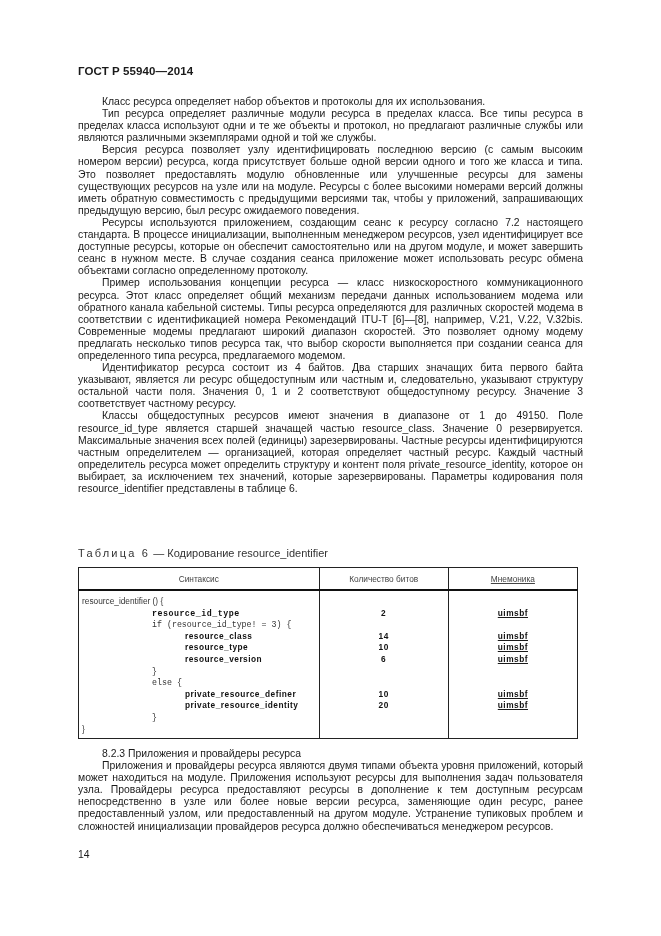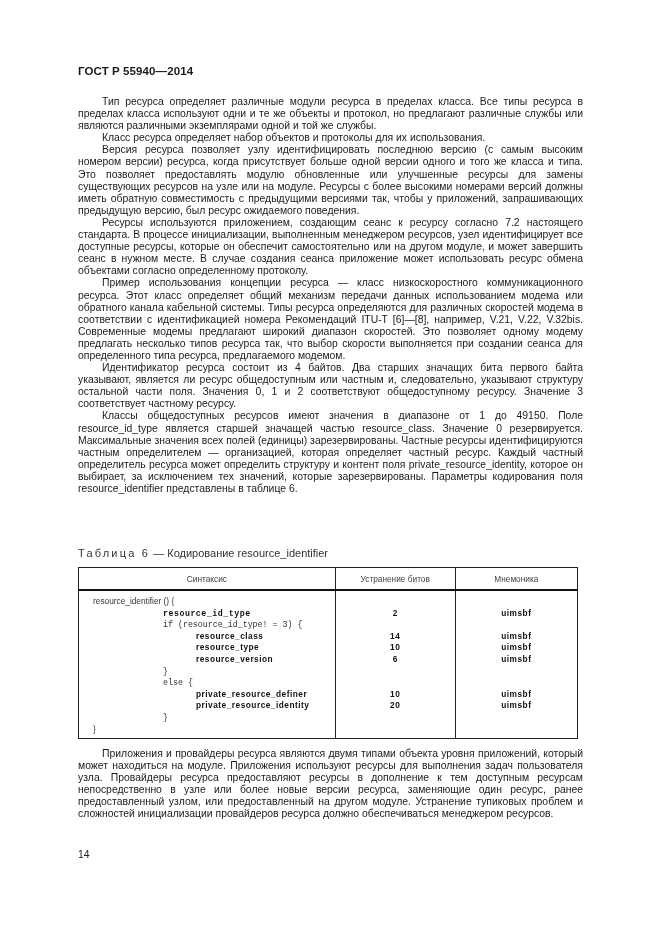--- a/index.html
+++ b/index.html
@@ -10,61 +10,61 @@
   .body-text { position: absolute; left: 78px; width: 505px; font-size: 10.4px; line-height: 12.1px; }
   .body-text p { margin: 0; text-align: justify; text-indent: 24px; }
   .body-text p.heading { text-align: left; }
   #block1 { top: 96px; }
   .caption { position: absolute; left: 78px; top: 547px; font-size: 11px; color: #333; }
   .caption .spaced { letter-spacing: 2.2px; }
   table.tbl { position: absolute; left: 78px; top: 567px; width: 500px; border-collapse: collapse;
               font-size: 8.3px; border-radius: 12px; }
   table.tbl th { font-weight: normal; color: #444; height: 21px; border: 1px solid #222;
                  border-bottom: 2px solid #111; text-align: center; padding: 0; }
-  table.tbl td { border-left: 1px solid #222; border-right: 1px solid #222; vertical-align: top; padding: 11px; }
+  table.tbl td { border-left: 1px solid #222; border-right: 1px solid #222; vertical-align: top; padding: 0; }
   table.tbl tr.body td { border-bottom: 1.5px solid #222; }
   .col1 { width: 240px; }
   .col2 { width: 130px; }
-  .col3 { width: 130px; }
+  .col3 { width: 130px; text-decoration: underline; }
   .syn-line, .val-line { height: 11.6px; line-height: 11.6px; white-space: nowrap; }
   .syn-line { color: #333; }
   .syn-line.bold, .val-line { font-weight: bold; color: #111; letter-spacing: 0.5px; }
   .val-line { text-align: center; }
   .ind0 { padding-left: 3px; }
   .ind1 { padding-left: 73px; font-family: Liberation Mono, monospace; }
   .ind2 { padding-left: 106px; }
   #block2 { top: 748px; }
   .page-number { position: absolute; left: 78px; top: 849px; font-size: 10.4px; }
 </style>
 </head>
 <body>
 
 <div class="page">
 
   <div class="header">ГОСТ Р 55940—2014</div>
 
   <div class="body-text" id="block1">
+    <p>Класс ресурса определяет набор объектов и протоколы для их использования.</p>
     <p>Тип ресурса определяет различные модули ресурса в пределах класса. Все типы ресурса в пределах класса используют одни и те же объекты и протокол, но предлагают различные службы или являются различными экземплярами одной и той же службы.</p>
-    <p>Класс ресурса определяет набор объектов и протоколы для их использования.</p>
     <p>Версия ресурса позволяет узлу идентифицировать последнюю версию (с самым высоким номером версии) ресурса, когда присутствует больше одной версии одного и того же класса и типа. Это позволяет предоставлять модулю обновленные или улучшенные ресурсы для замены существующих ресурсов на узле или на модуле. Ресурсы с более высокими номерами версий должны иметь обратную совместимость с предыдущими версиями так, чтобы у приложений, запрашивающих предыдущую версию, был ресурс ожидаемого поведения.</p>
     <p>Ресурсы используются приложением, создающим сеанс к ресурсу согласно 7.2 настоящего стандарта. В процессе инициализации, выполненным менеджером ресурсов, узел идентифицирует все доступные ресурсы, которые он обеспечит самостоятельно или на другом модуле, и может завершить сеанс в нужном месте. В случае создания сеанса приложение может использовать ресурс обмена объектами согласно определенному протоколу.</p>
     <p>Пример использования концепции ресурса — класс низкоскоростного коммуникационного ресурса. Этот класс определяет общий механизм передачи данных использованием модема или обратного канала кабельной системы. Типы ресурса определяются для различных скоростей модема в соответствии с идентификацией номера Рекомендаций ITU-T [6]—[8], например, V.21, V.22, V.32bis. Современные модемы предлагают широкий диапазон скоростей. Это позволяет одному модему предлагать несколько типов ресурса так, что выбор скорости выполняется при создании сеанса для определенного типа ресурса, предлагаемого модемом.</p>
     <p>Идентификатор ресурса состоит из 4 байтов. Два старших значащих бита первого байта указывают, является ли ресурс общедоступным или частным и, следовательно, указывают структуру остальной части поля. Значения 0, 1 и 2 соответствуют общедоступному ресурсу. Значение 3 соответствует частному ресурсу.</p>
     <p>Классы общедоступных ресурсов имеют значения в диапазоне от 1 до 49150. Поле resource_id_type является старшей значащей частью resource_class. Значение 0 резервируется. Максимальные значения всех полей (единицы) зарезервированы. Частные ресурсы идентифицируются частным определителем — организацией, которая определяет частный ресурс. Каждый частный определитель ресурса может определить структуру и контент поля private_resource_identity, которое он выбирает, за исключением тех значений, которые зарезервированы. Параметры кодирования поля resource_identifier представлены в таблице 6.</p>
   </div>
 
   <div class="caption">
     <span class="spaced">Таблица 6</span><span> — Кодирование resource_identifier</span>
   </div>
 
   <table class="tbl">
     <thead>
       <tr>
         <th class="col1">Синтаксис</th>
-        <th class="col2">Устранение битов</th>
+        <th class="col2">Количество битов</th>
         <th class="col3">Мнемоника</th>
       </tr>
     </thead>
     <tbody>
       <tr class="body">
         <td class="col1" style="padding-top:5px;padding-bottom:3px;">
           <div class="syn-line ind0">resource_identifier () {</div>
           <div class="syn-line bold ind1">resource_id_type</div>
           <div class="syn-line ind1">if (resource_id_type! = 3) {</div>
           <div class="syn-line bold ind2">resource_class</div>
@@ -99,17 +99,18 @@
           <div class="val-line"></div>
           <div class="val-line"></div>
           <div class="val-line">uimsbf</div>
           <div class="val-line">uimsbf</div>
         </td>
       </tr>
     </tbody>
   </table>
 
   <div class="body-text" id="block2">
+    <p class="heading">8.2.3  Приложения и провайдеры ресурса</p>
     <p>Приложения и провайдеры ресурса являются двумя типами объекта уровня приложений, который может находиться на модуле. Приложения используют ресурсы для выполнения задач пользователя узла. Провайдеры ресурса предоставляют ресурсы в дополнение к тем доступным ресурсам непосредственно в узле или более новые версии ресурса, заменяющие один ресурс, ранее предоставленный узлом, или предоставленный на другом модуле. Устранение тупиковых проблем и сложностей инициализации провайдеров ресурса должно обеспечиваться менеджером ресурсов.</p>
   </div>
 
   <div class="page-number">14</div>
 </div>
 
 </body></html>

